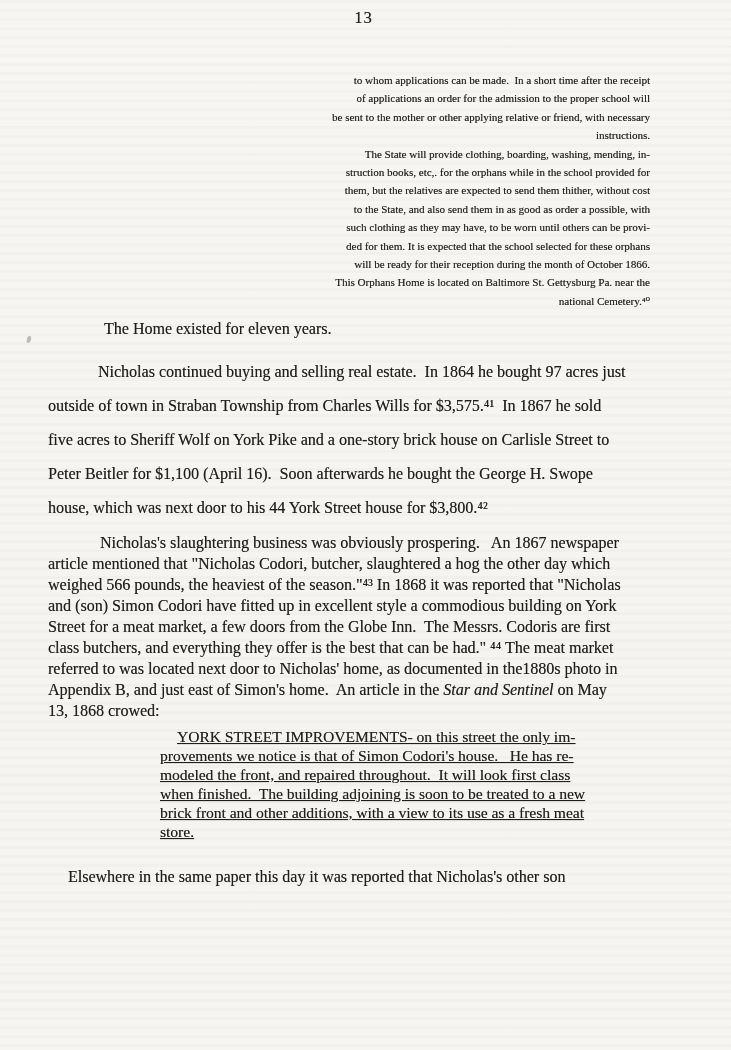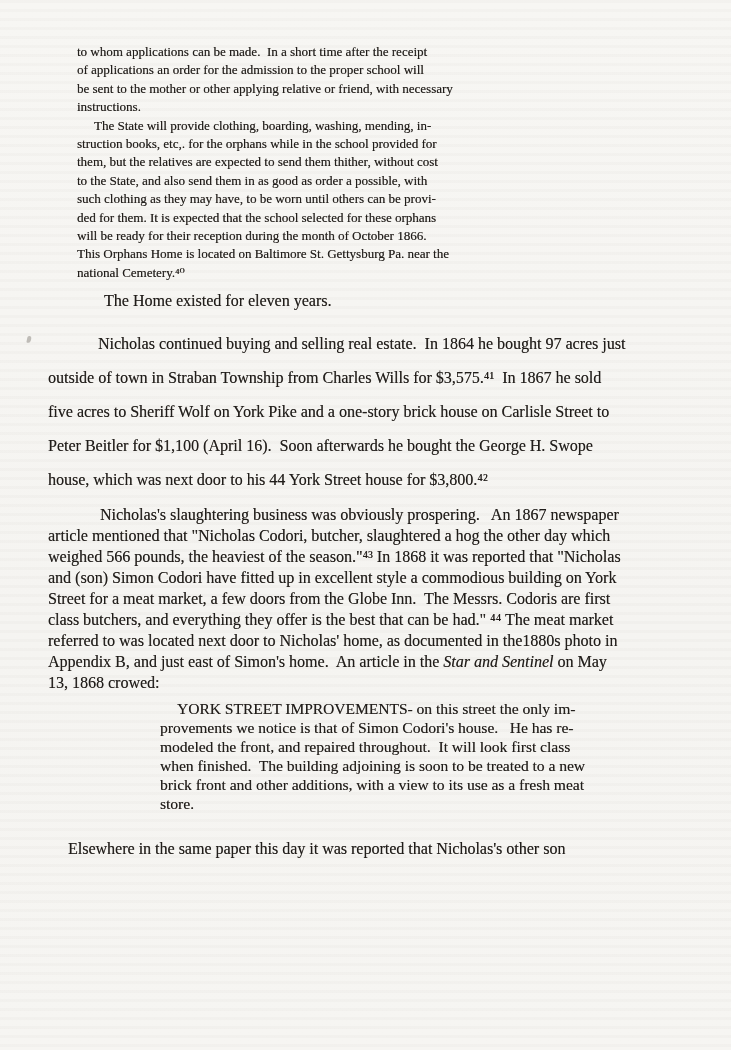--- a/index.html
+++ b/index.html
@@ -23,24 +23,25 @@
   .page-number {
     padding-top: 8px;
     width: 727px;            
     text-align: center;
     font-size: 16.5px;
     line-height: 20px;
     letter-spacing: 1px;
   }
 
   .quote1 {
-    margin: 43px 36px 0 77px;
+    margin: 43px 36px 0 105px;
     width: 545px;
-    font-size: 13px;
+    font-size: 11px;
     line-height: 18.4px;
+    text-align: right;
   }
   .quote1 p { margin: 0; }
   .quote1 .q1p2 { text-indent: 17px; }
 
   .home-line {
     margin: 8px 0 16px 104px;
     font-size: 16px;
     line-height: 21px;
   }
 
@@ -52,20 +53,21 @@
   .p1 { line-height: 34px; text-indent: 50px; }
   .p2 { margin-top: 7px; line-height: 21px; text-indent: 52px; }
   .p2 em { font-style: italic; }
 
   .quote2 {
     margin: 6px 36px 0 160px;
     width: 530px;
     font-size: 15.5px;
     line-height: 19px;
     text-indent: 17px;
+    text-decoration: underline;
   }
 
   .closing {
     margin: 25px 0 0 48px;
     width: 676px;
     font-size: 16px;
     line-height: 21px;
     text-indent: 20px;
   }
 
@@ -78,20 +80,21 @@
     border-radius: 2px 2px 3px 1px;
     background: rgba(90,82,74,0.35);
     transform: rotate(12deg);
   }
 </style>
 </head>
 <body>
 
 <div class="page">
 
+  <div class="page-number">13</div>
 
   <div class="quote1">
     <p class="pre q1p1">to whom applications can be made.  In a short time after the receipt
 of applications an order for the admission to the proper school will
 be sent to the mother or other applying relative or friend, with necessary
 instructions.</p>
     <p class="pre q1p2">The State will provide clothing, boarding, washing, mending, in-
 struction books, etc,. for the orphans while in the school provided for
 them, but the relatives are expected to send them thither, without cost
 to the State, and also send them in as good as order a possible, with

